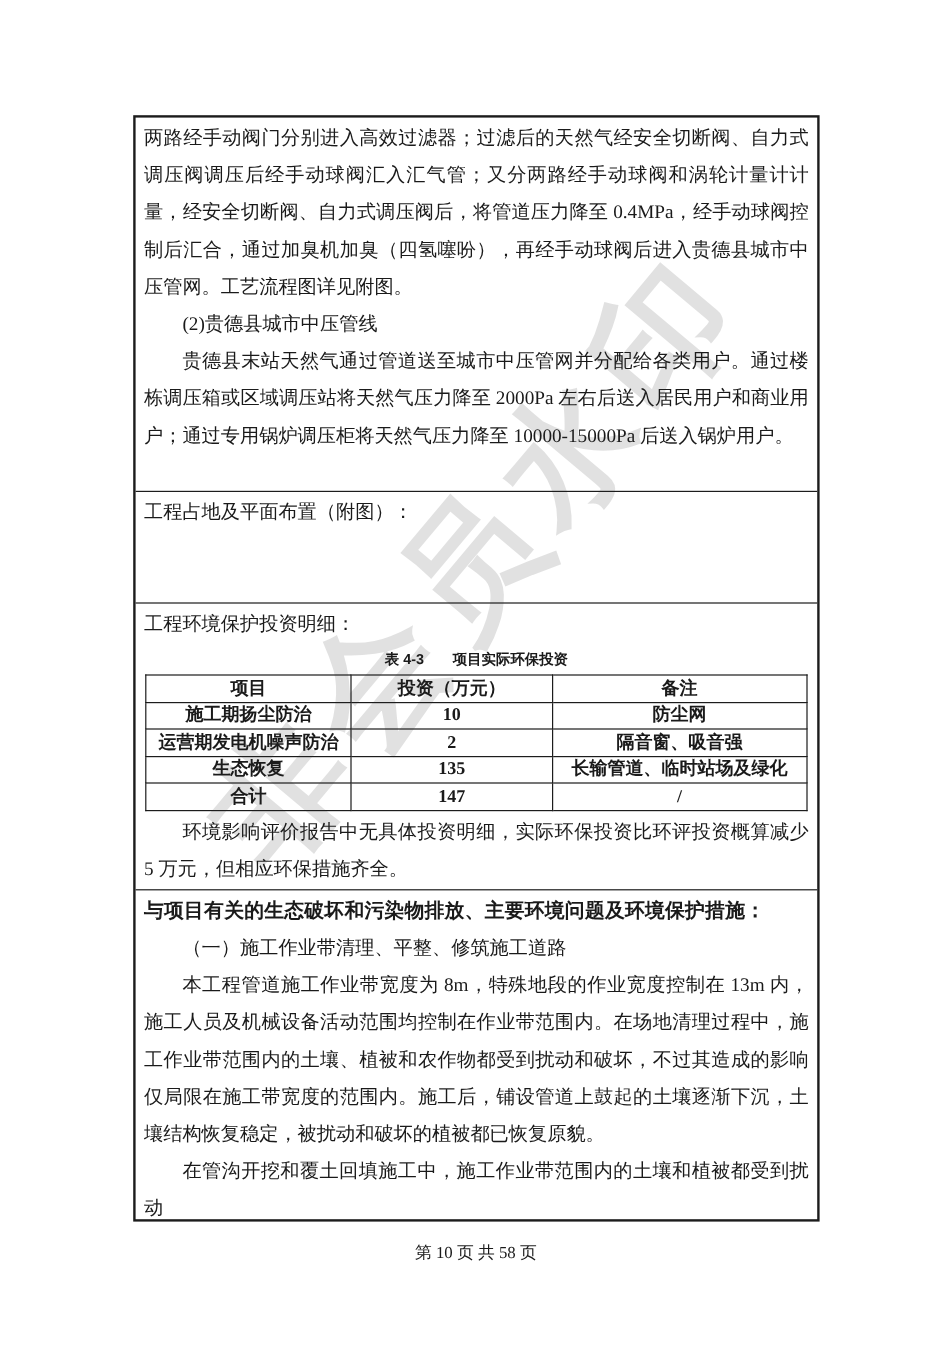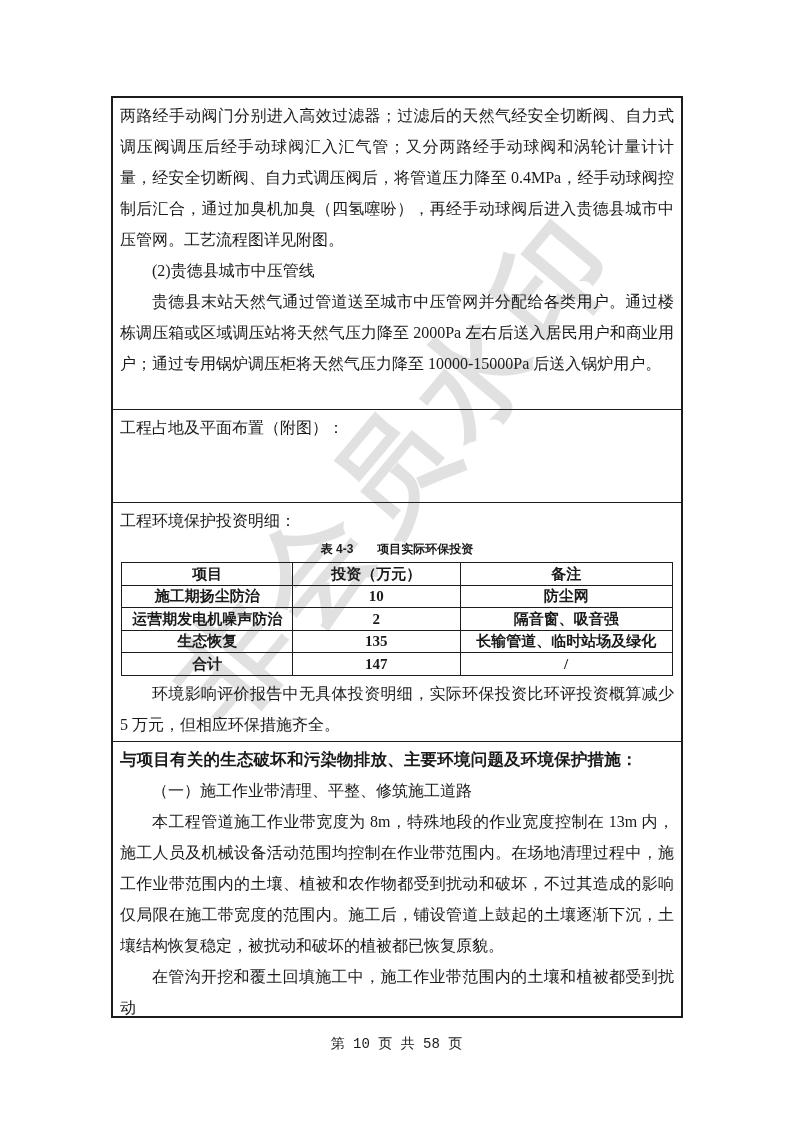--- a/index.html
+++ b/index.html
@@ -66,21 +66,21 @@
     font-family:"Liberation Sans","DejaVu Sans",sans-serif;
     text-indent:0;
     letter-spacing:0.2px;
   }
   .footer {
     position:absolute;
     left:0; right:0; top:1035px;
     text-align:center;
     font-size:14px;
     color:#1a1a1a;
-    font-family:Liberation Mono, monospace;
+    font-family:Liberation Serif, serif;
   }
   .watermark {
     position:absolute;
     left:50%; top:468px;
     transform:translate(-50%,-50%) rotate(-50deg);
     transform-origin:center center;
     font-size:112px;
     font-weight:bold;
     letter-spacing:12px;
     white-space:nowrap;

